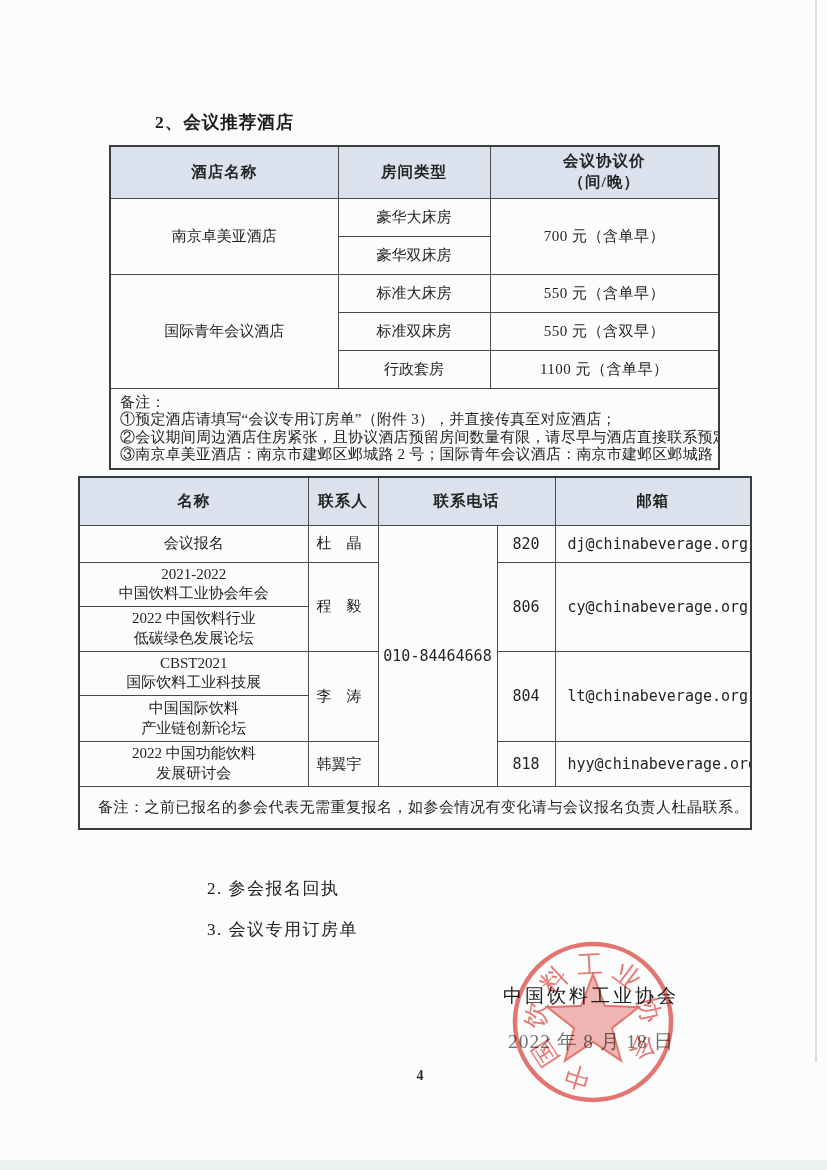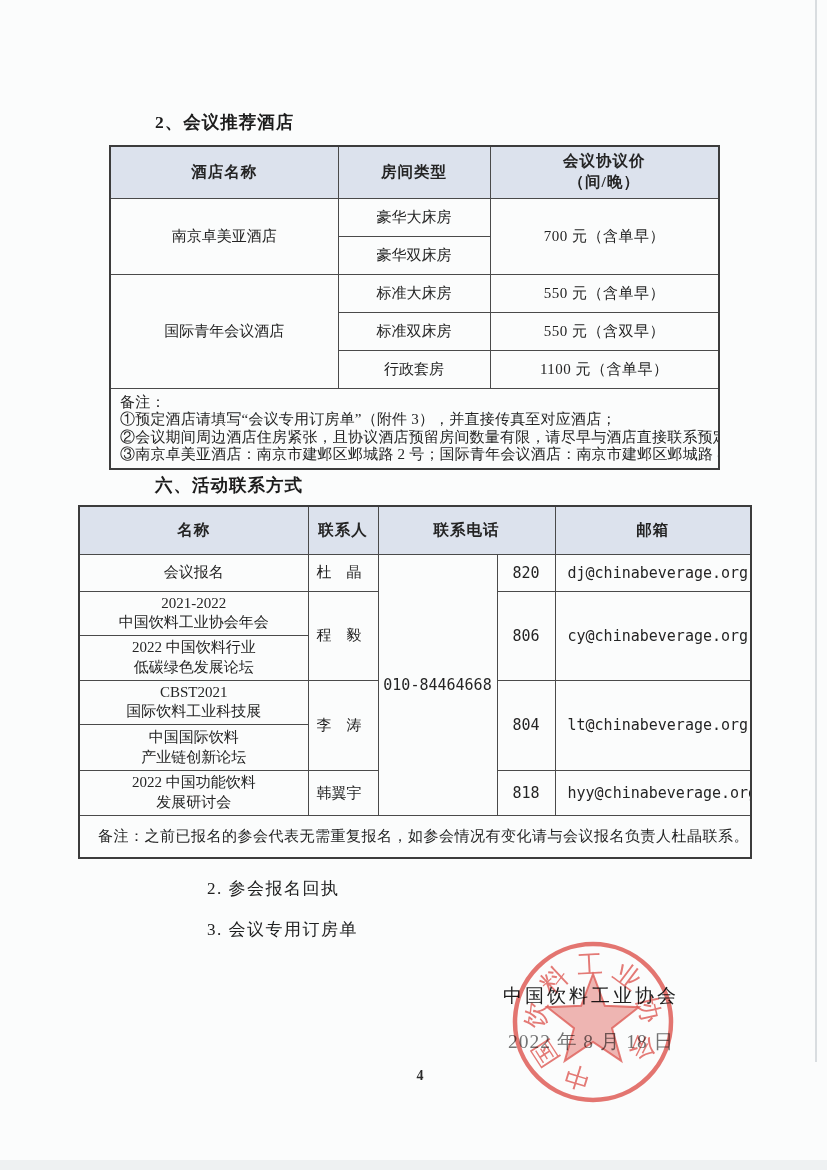--- a/index.html
+++ b/index.html
@@ -62,21 +62,21 @@
     padding: 2px 4px;
     overflow: hidden;
   }
   table.doc-table th {
     background: var(--header-bg);
     font-weight: bold;
     font-size: 15.5px;
     letter-spacing: 1px;
   }
   #hotel-table { left: 109px; top: 145px; width: 609px; border-radius: 10px; }
-  #contact-table { left: 78px; top: 505px; width: 672px; }
+  #contact-table { left: 78px; top: 476px; width: 672px; }
 
   .two-line { line-height: 1.32; font-size: 14.5px; }
   .price-cell { letter-spacing: 0.5px; }
 
   .notes-cell {
     text-align: left !important;
     font-size: 14px;
     line-height: 17.6px;
     padding: 5px 8px 4px 9px !important;
     letter-spacing: 0.2px;

